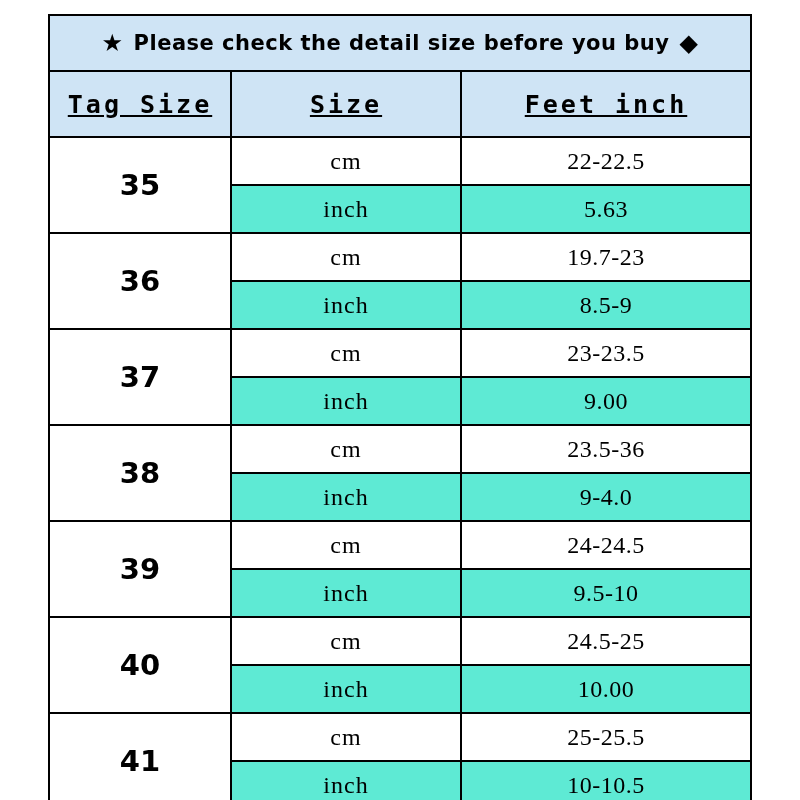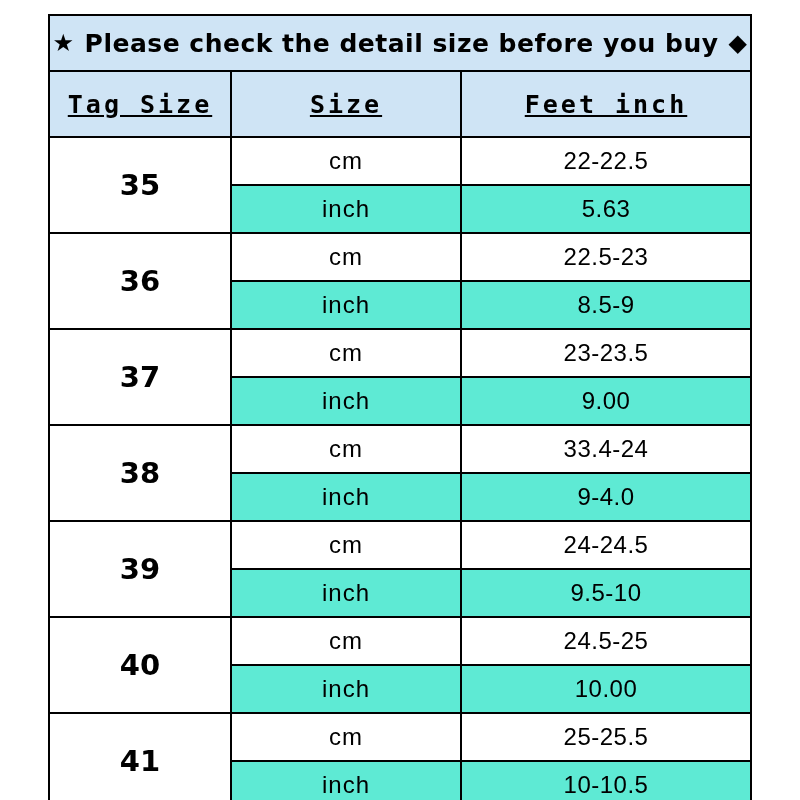--- a/index.html
+++ b/index.html
@@ -45,21 +45,21 @@
     display: flex;
     align-items: center;
     justify-content: center;
     gap: 10px;
   }
   .banner-star, .banner-diamond {
     font-size: 24px;
     line-height: 1;
   }
   .banner-text {
-    font-size: 25px;
+    font-size: 21px;
   }
   .head-cell {
     background: #cfe4f5;
     height: 64px;
     font-size: 25px;
     font-weight: bold;
     letter-spacing: 3px;
     font-family: "DejaVu Sans Mono", monospace;
     text-decoration: underline;
   }
@@ -69,21 +69,21 @@
 
   .tag-cell {
     font-size: 29px;
     font-weight: bold;
     background: #ffffff;
     font-family: "DejaVu Sans", sans-serif;
   }
   .unit-cell, .feet-cell {
     height: 46px;
     font-size: 24px;
-    font-family: Liberation Sans, sans-serif;
+    font-family: Liberation Serif, serif;
     letter-spacing: 1px;
   }
   .row-white .unit-cell,
   .row-white .feet-cell {
     background: #ffffff;
   }
   .row-blue .unit-cell,
   .row-blue .feet-cell {
     background: #5eead4;
   }
@@ -121,41 +121,41 @@
         <td class="feet-cell">22-22.5</td>
       </tr>
       <tr class="row-blue">
         <td class="unit-cell">inch</td>
         <td class="feet-cell">5.63</td>
       </tr>
 
       <tr class="row-white">
         <td class="tag-cell" rowspan="2">36</td>
         <td class="unit-cell">cm</td>
-        <td class="feet-cell">22.5-23</td>
+        <td class="feet-cell">19.7-23</td>
       </tr>
       <tr class="row-blue">
         <td class="unit-cell">inch</td>
         <td class="feet-cell">8.5-9</td>
       </tr>
 
       <tr class="row-white">
         <td class="tag-cell" rowspan="2">37</td>
         <td class="unit-cell">cm</td>
         <td class="feet-cell">23-23.5</td>
       </tr>
       <tr class="row-blue">
         <td class="unit-cell">inch</td>
         <td class="feet-cell">9.00</td>
       </tr>
 
       <tr class="row-white">
         <td class="tag-cell" rowspan="2">38</td>
         <td class="unit-cell">cm</td>
-        <td class="feet-cell">33.4-24</td>
+        <td class="feet-cell">23.5-36</td>
       </tr>
       <tr class="row-blue">
         <td class="unit-cell">inch</td>
         <td class="feet-cell">9-4.0</td>
       </tr>
 
       <tr class="row-white">
         <td class="tag-cell" rowspan="2">39</td>
         <td class="unit-cell">cm</td>
         <td class="feet-cell">24-24.5</td>

